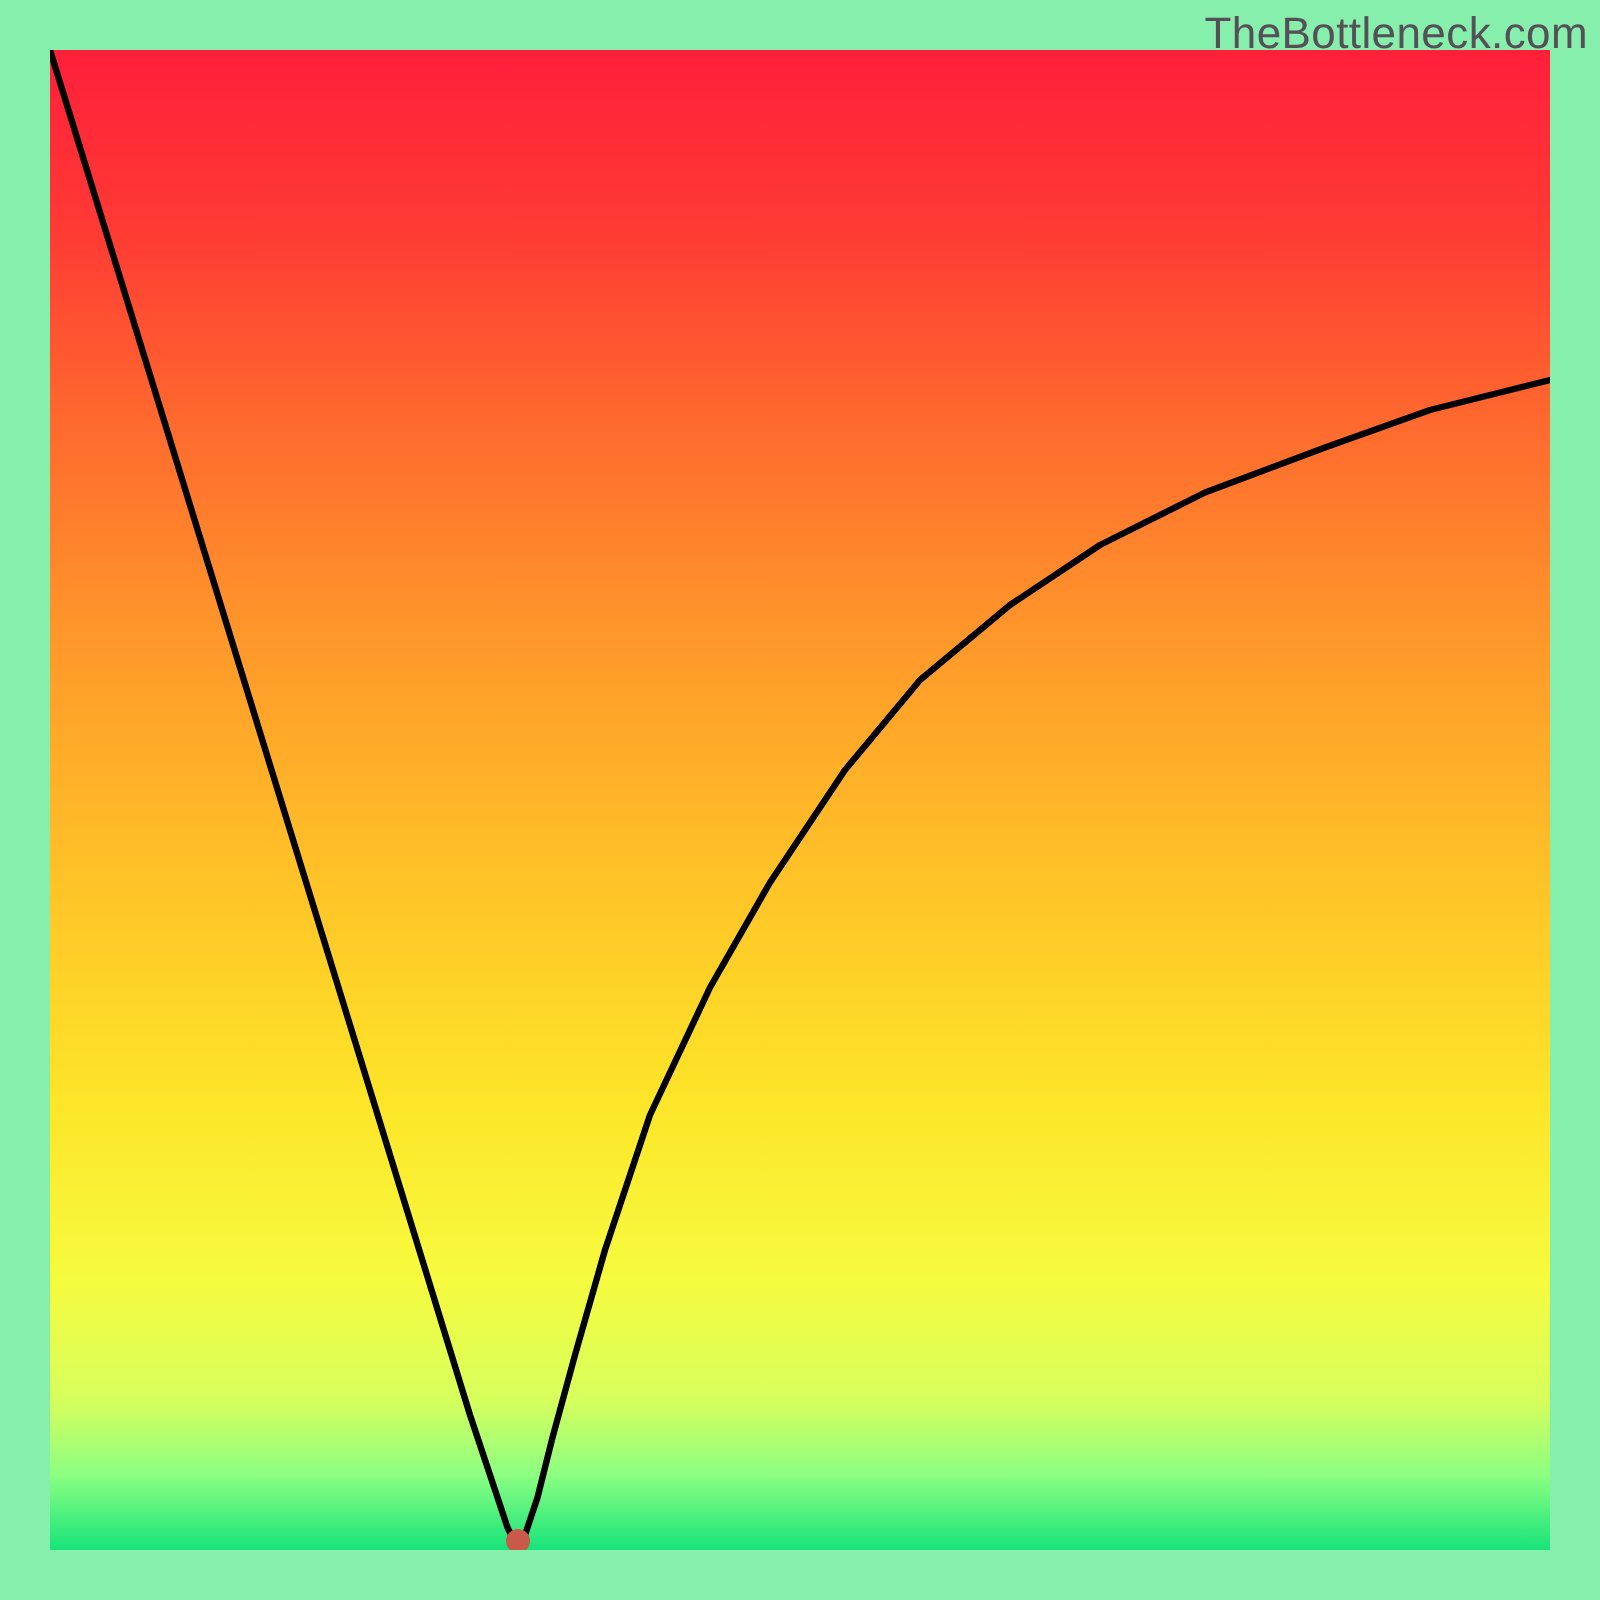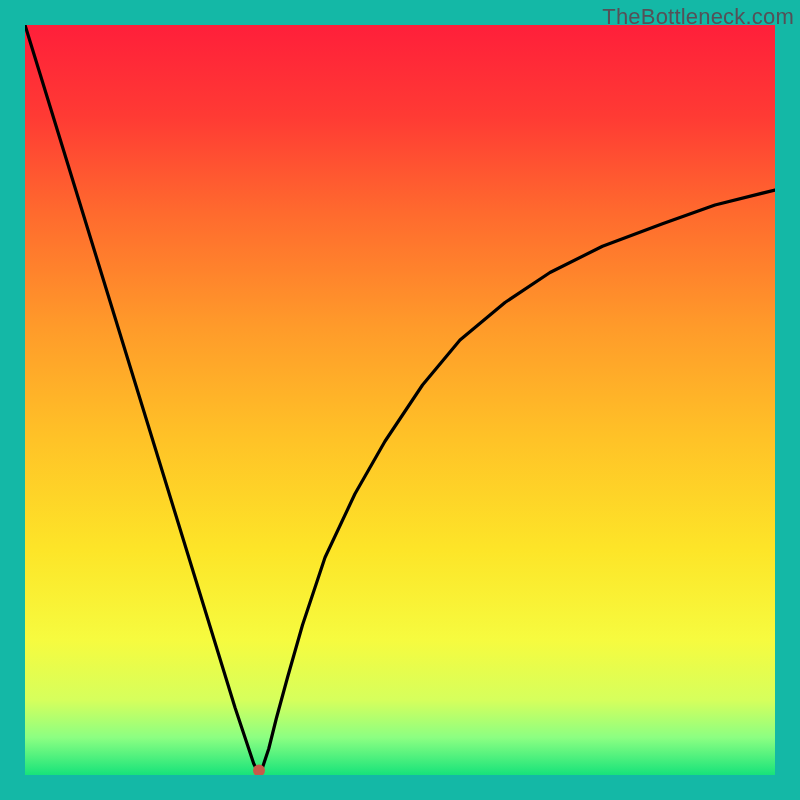--- a/index.html
+++ b/index.html
@@ -8,21 +8,21 @@
     width: 800px;
     height: 800px;
     background: #000;
     overflow: hidden;
     font-family: Arial, Helvetica, sans-serif;
   }
   .frame {
     position: relative;
     width: 800px;
     height: 800px;
-    background: #14b8a6;
+    background: #86efac;
     text-align: center;
   }
   .plot-area {
     position: absolute;
     left: 25px;
     top: 25px;
     width: 750px;
     height: 750px;
     overflow: hidden;
   }

